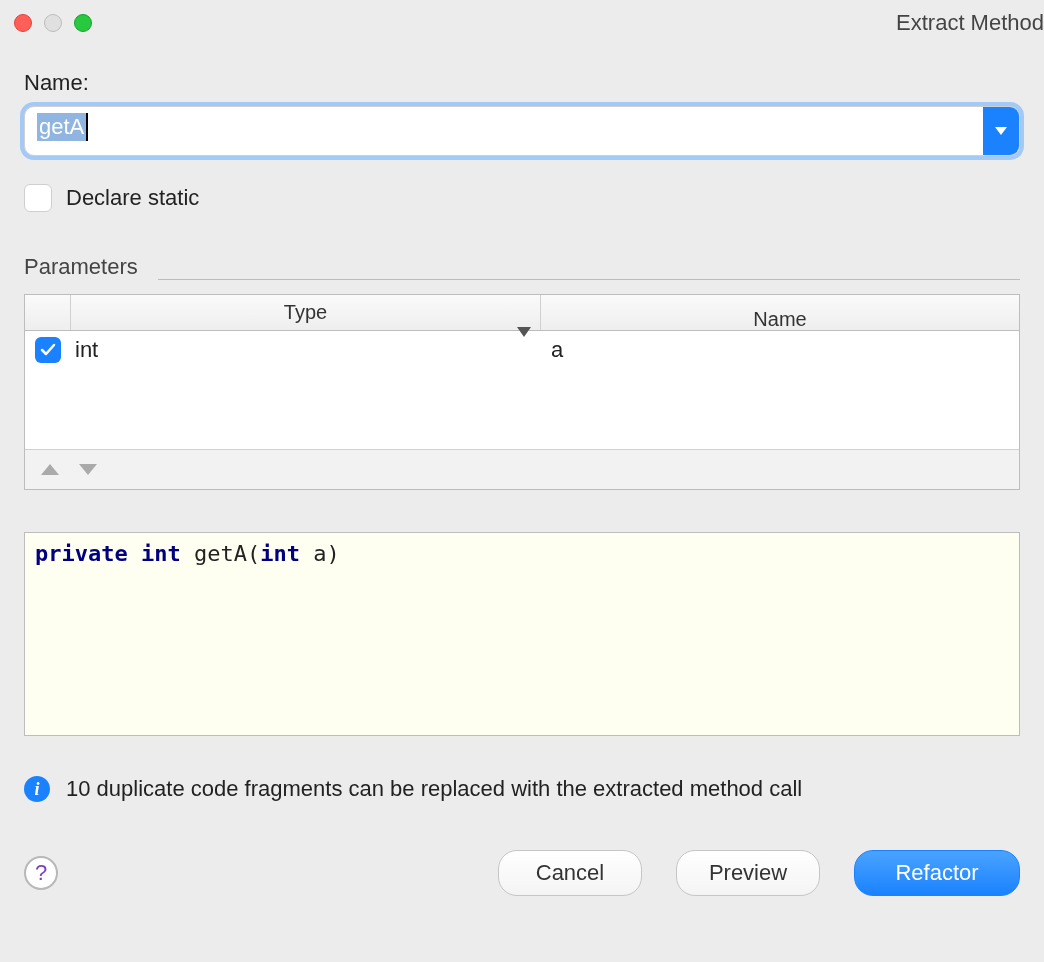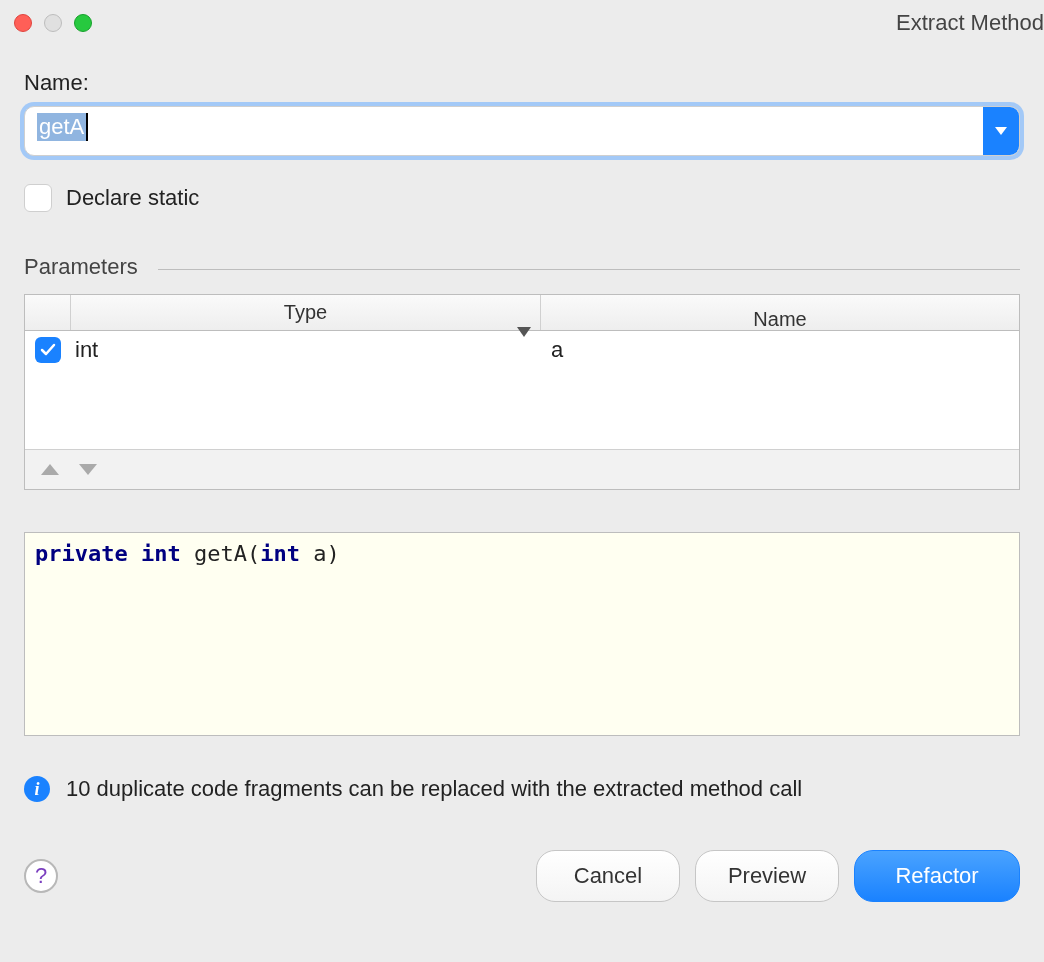--- a/index.html
+++ b/index.html
@@ -56,21 +56,21 @@
   border-right: 2px solid #000;
 }
 .name-dd {
   width: 36px; background: #1a82ff; display:flex; align-items:center; justify-content:center;
 }
 .row2 { margin-top: 28px; display: flex; align-items: center; gap: 14px; }
 .cb {
   width: 28px; height: 28px; background: #fff; border: 1px solid #cfcfcf; border-radius: 6px;
 }
 .section { margin-top: 42px; }
-.section-hdr { display:flex; align-items:center; gap:20px; font-size:22px; color:#444;}
+.section-hdr { display:flex; align-items:flex-end; gap:20px; font-size:22px; color:#444;}
 .section-hdr .line { flex:1; height:1px; background:#bdbdbd; margin-top:4px;}
 .param-table { margin-top: 14px; border: 1px solid #bdbdbd; background:#fff;}
 .pt-head { display:flex; height:36px; background:linear-gradient(#fafafa,#eee);
   border-bottom:1px solid #bdbdbd; font-size:20px; color:#333;}
 .pt-col-chk{ width:46px; border-right:1px solid #d0d0d0;}
 .pt-col-type{ flex:0 0 470px; border-right:1px solid #d0d0d0; display:flex;align-items:center;justify-content:center;text-align:right;}
 .pt-col-name{ flex:1; display:flex;align-items:center;justify-content:center;margin-top:14px;}
 .pt-body{ height: 118px; }
 .pt-row{ display:flex; height:38px; align-items:center;}
 .pt-cell-chk{ width:46px; display:flex; align-items:center; justify-content:center;}
@@ -91,23 +91,23 @@
 .kw{ color:#000080; font-weight:bold;}
 .info-row{ margin-top:40px; display:flex; align-items:center; gap:16px;}
 .info-icon{ width:26px;height:26px;border-radius:50%;background:#1a82ff;color:#fff;
   display:flex;align-items:center;justify-content:center;font-family:Georgia,serif;
   font-style:italic;font-weight:bold;font-size:18px;}
 .btn-row{ margin-top:48px; display:flex; align-items:center;}
 .help-btn{ width:34px;height:34px;border:2px solid #b8b8b8;border-radius:50%;
   color:#7b3fbf;display:flex;align-items:center;justify-content:center;font-size:22px;
   background:#fff;}
 .spacer{flex:1;}
-.btn{ height:52px; padding:0 28px; border-radius:19px; font-size:22px;
+.btn{ height:46px; padding:0 28px; border-radius:19px; font-size:22px;
   border:1px solid #c6c6c6; background:linear-gradient(#fff,#f4f4f4);
-  margin-left:15px; display:flex;align-items:center;justify-content:center;
+  margin-left:34px; display:flex;align-items:center;justify-content:center;
   min-width:144px; color:#333;}
 .btn-primary{ background:linear-gradient(#4aa3ff,#1a82ff); border:1px solid #1a82ff;
   color:#fff; min-width:166px;}
 </style>
 </head>
 <body>
 
 <div class="titlebar">
   <div class="traffic">
     <div class="tl tl-r"></div>

